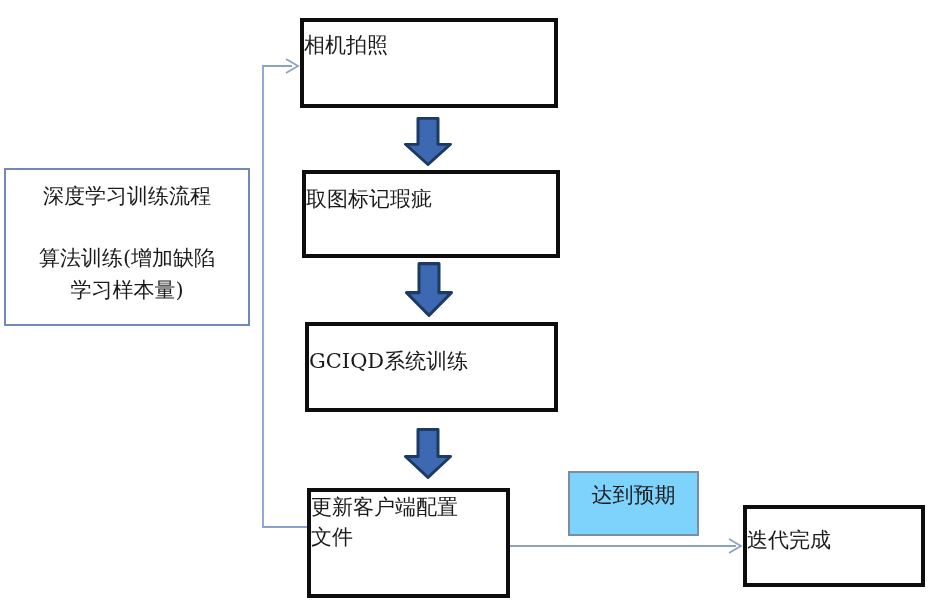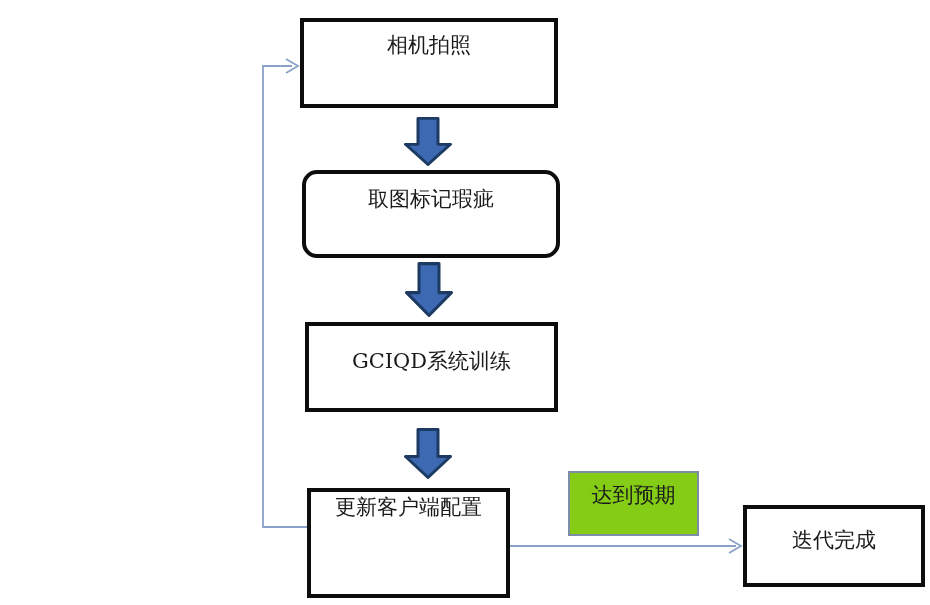--- a/index.html
+++ b/index.html
@@ -13,30 +13,30 @@
     width: 930px;
     height: 605px;
     background: #ffffff;
     overflow: hidden;
     color: #1a1a1a;
   }
   .node {
     position: absolute;
     background: #ffffff;
     box-sizing: border-box;
-    text-align: center;
+    text-align: left;
     font-size: 21px;
     line-height: 30px;
     color: #1a1a1a;
   }
   .node.thick {
     border: 4px solid #0d0d0d;
   }
   .node-camera   { left: 300px; top: 18px;  width: 258px; height: 90px;  padding-top: 8px; }
-  .node-mark     { left: 302px; top: 170px; width: 258px; height: 88px;  padding-top: 10px; border-radius: 15px; }
+  .node-mark     { left: 302px; top: 170px; width: 258px; height: 88px;  padding-top: 10px; }
   .node-train    { left: 305px; top: 322px; width: 253px; height: 90px;  padding-top: 20px; }
   .node-update   { left: 307px; top: 488px; width: 203px; height: 110px; padding-top: 0; font-family: Liberation Serif, serif; }
   .node-done     { left: 743px; top: 505px; width: 182px; height: 82px;  padding-top: 16px; }
   .side-note {
     position: absolute;
     left: 4px; top: 168px;
     width: 246px; height: 158px;
     border: 2px solid #7289b8;
     box-sizing: border-box;
     background: #ffffff;
@@ -45,21 +45,21 @@
     line-height: 32px;
     padding-top: 10px;
   }
   .side-note .gap { margin-bottom: 30px; }
   .branch-label {
     position: absolute;
     left: 568px; top: 471px;
     width: 131px; height: 65px;
     border: 2px solid #7d8da5;
     box-sizing: border-box;
-    background: #84cc16;
+    background: #7dd3fc;
     text-align: center;
     font-size: 21px;
     padding-top: 8px;
   }
   .connectors {
     position: absolute;
     left: 0; top: 0;
     width: 930px; height: 605px;
     pointer-events: none;
   }
@@ -101,24 +101,30 @@
   <div class="node thick node-train">
     <span>GCIQD系统训练</span>
   </div>
 
   <svg class="block-arrow block-arrow-3" viewBox="0 0 48 52" preserveAspectRatio="none" xmlns="http://www.w3.org/2000/svg">
     <polygon points="14,1.5 34,1.5 34,29 46.5,29 24,50.5 1.5,29 14,29" fill="#3c69b1" stroke="#1d3a63" stroke-width="3" stroke-linejoin="round"></polygon>
   </svg>
 
   <div class="node thick node-update">
     <div>更新客户端配置</div>
+    <div>文件</div>
   </div>
 
   <div class="node thick node-done">
     <span>迭代完成</span>
   </div>
 
+  <div class="side-note">
+    <div class="gap">深度学习训练流程</div>
+    <div>算法训练(增加缺陷</div>
+    <div>学习样本量)</div>
+  </div>
 
   <div class="branch-label">
     <span>达到预期</span>
   </div>
 
 </div>
 
 </body></html>

